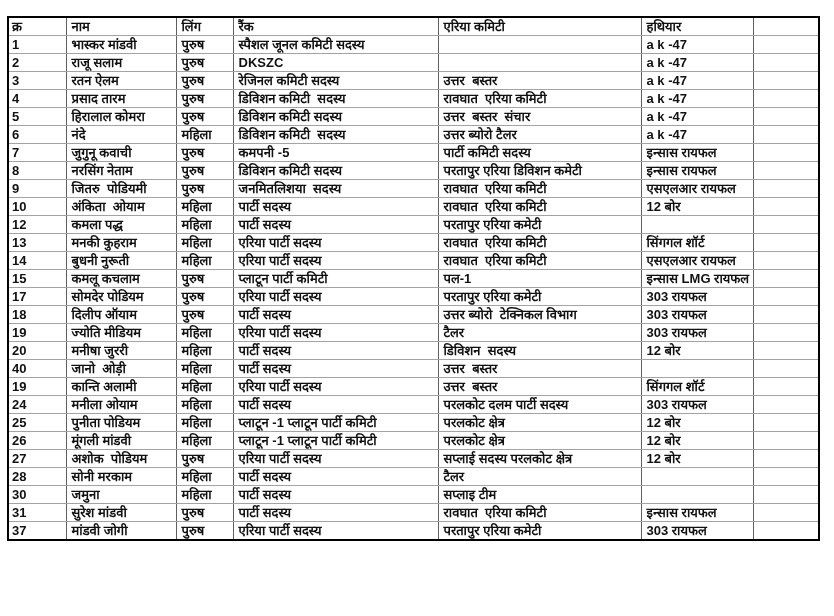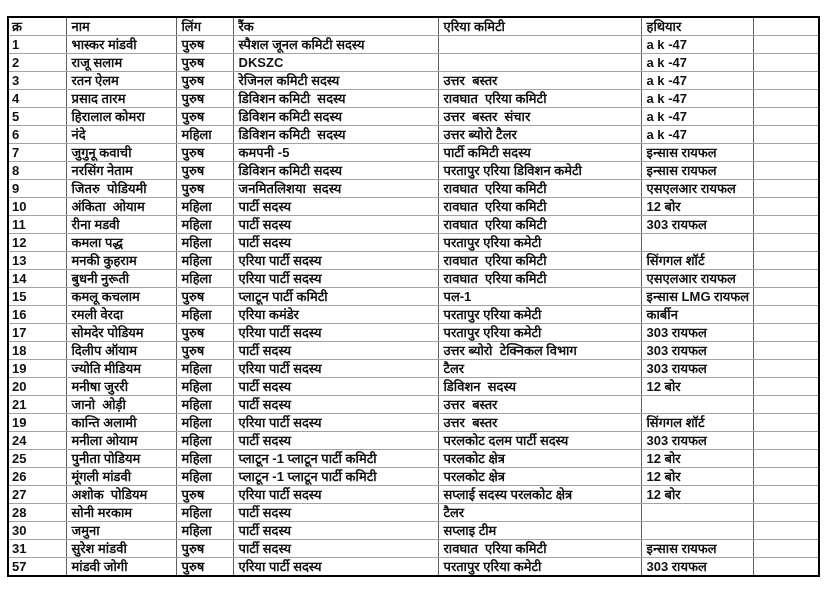--- a/index.html
+++ b/index.html
@@ -162,29 +162,20 @@
         <tr>
           <td class="c0">10</td>
           <td class="c1">अंकिता  ओयाम</td>
           <td class="c2">महिला</td>
           <td class="c3">पार्टी सदस्य</td>
           <td class="c4">रावघात  एरिया कमिटी</td>
           <td class="c5">12 बोर</td>
           <td class="c6"></td>
         </tr>
         <tr>
-          <td class="c0">11</td>
-          <td class="c1">रीना मडवी</td>
-          <td class="c2">महिला</td>
-          <td class="c3">पार्टी सदस्य</td>
-          <td class="c4">रावघात  एरिया कमिटी</td>
-          <td class="c5">303 रायफल</td>
-          <td class="c6"></td>
-        </tr>
-        <tr>
           <td class="c0">12</td>
           <td class="c1">कमला पद्ध</td>
           <td class="c2">महिला</td>
           <td class="c3">पार्टी सदस्य</td>
           <td class="c4">परतापुर एरिया कमेटी</td>
           <td class="c5"></td>
           <td class="c6"></td>
         </tr>
         <tr>
           <td class="c0">13</td>
@@ -207,29 +198,20 @@
         <tr>
           <td class="c0">15</td>
           <td class="c1">कमलू कचलाम</td>
           <td class="c2">पुरुष</td>
           <td class="c3">प्लाटून पार्टी कमिटी</td>
           <td class="c4">पल-1</td>
           <td class="c5">इन्सास LMG रायफल</td>
           <td class="c6"></td>
         </tr>
         <tr>
-          <td class="c0">16</td>
-          <td class="c1">रमली वेरदा</td>
-          <td class="c2">महिला</td>
-          <td class="c3">एरिया कमंडेर</td>
-          <td class="c4">परतापुर एरिया कमेटी</td>
-          <td class="c5">कार्बीन</td>
-          <td class="c6"></td>
-        </tr>
-        <tr>
           <td class="c0">17</td>
           <td class="c1">सोमदेर पोडियम</td>
           <td class="c2">पुरुष</td>
           <td class="c3">एरिया पार्टी सदस्य</td>
           <td class="c4">परतापुर एरिया कमेटी</td>
           <td class="c5">303 रायफल</td>
           <td class="c6"></td>
         </tr>
         <tr>
           <td class="c0">18</td>
@@ -252,21 +234,21 @@
         <tr>
           <td class="c0">20</td>
           <td class="c1">मनीषा जुररी</td>
           <td class="c2">महिला</td>
           <td class="c3">पार्टी सदस्य</td>
           <td class="c4">डिविशन  सदस्य</td>
           <td class="c5">12 बोर</td>
           <td class="c6"></td>
         </tr>
         <tr>
-          <td class="c0">21</td>
+          <td class="c0">40</td>
           <td class="c1">जानो  ओड़ी</td>
           <td class="c2">महिला</td>
           <td class="c3">पार्टी सदस्य</td>
           <td class="c4">उत्तर  बस्तर</td>
           <td class="c5"></td>
           <td class="c6"></td>
         </tr>
         <tr>
           <td class="c0">19</td>
           <td class="c1">कान्ति अलामी</td>
@@ -333,21 +315,21 @@
         <tr>
           <td class="c0">31</td>
           <td class="c1">सुरेश मांडवी</td>
           <td class="c2">पुरुष</td>
           <td class="c3">पार्टी सदस्य</td>
           <td class="c4">रावघात  एरिया कमिटी</td>
           <td class="c5">इन्सास रायफल</td>
           <td class="c6"></td>
         </tr>
         <tr>
-          <td class="c0">57</td>
+          <td class="c0">37</td>
           <td class="c1">मांडवी जोगी</td>
           <td class="c2">पुरुष</td>
           <td class="c3">एरिया पार्टी सदस्य</td>
           <td class="c4">परतापुर एरिया कमेटी</td>
           <td class="c5">303 रायफल</td>
           <td class="c6"></td>
         </tr>
       </tbody>
   </table>
 </div>

